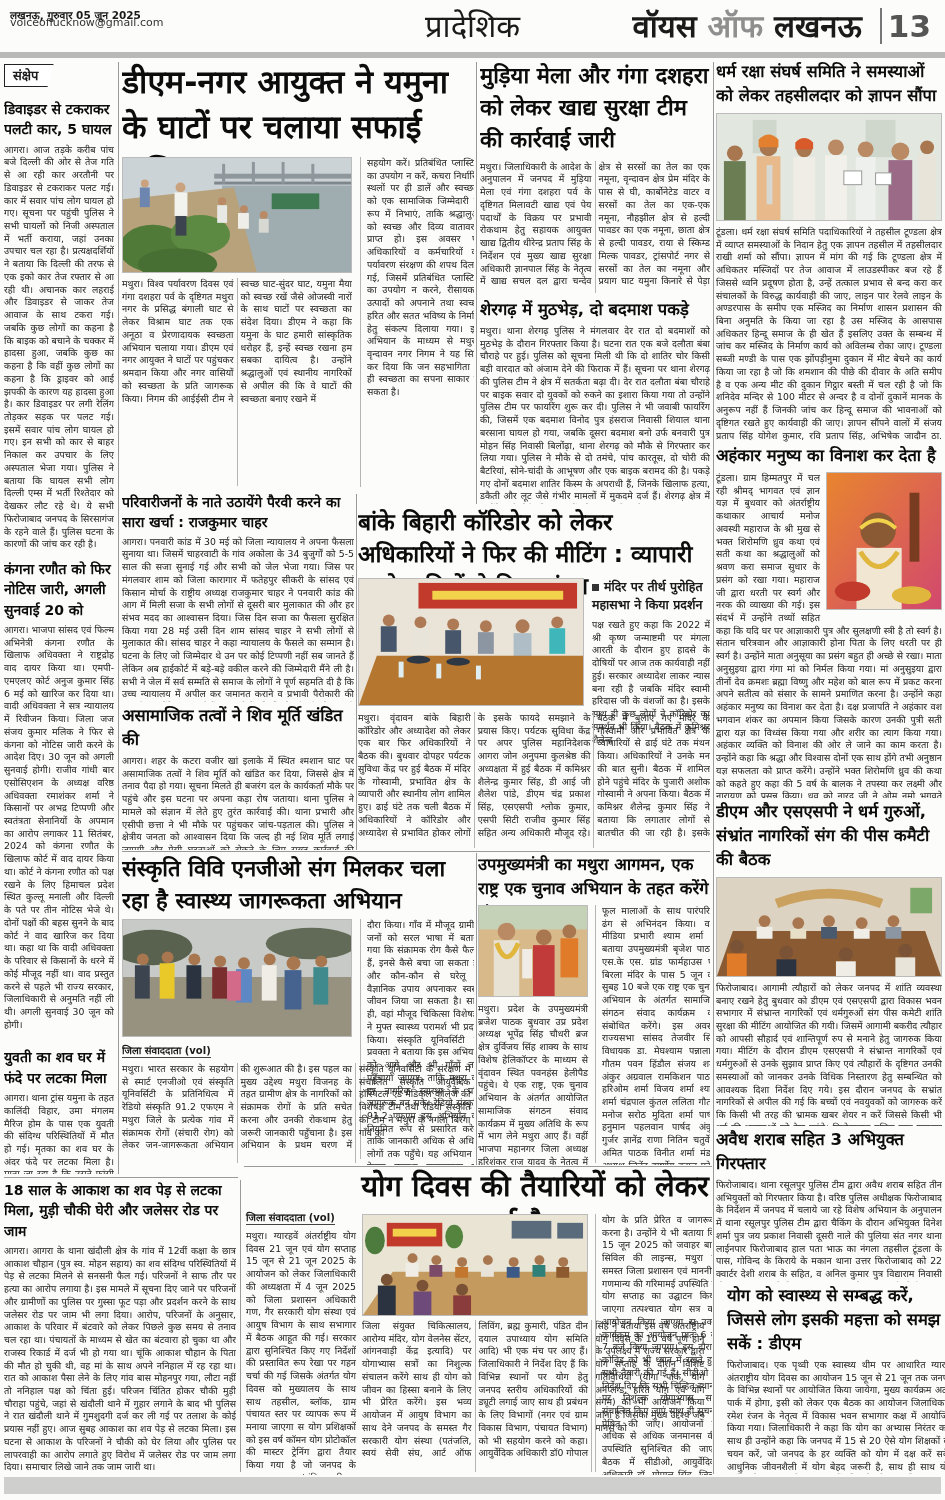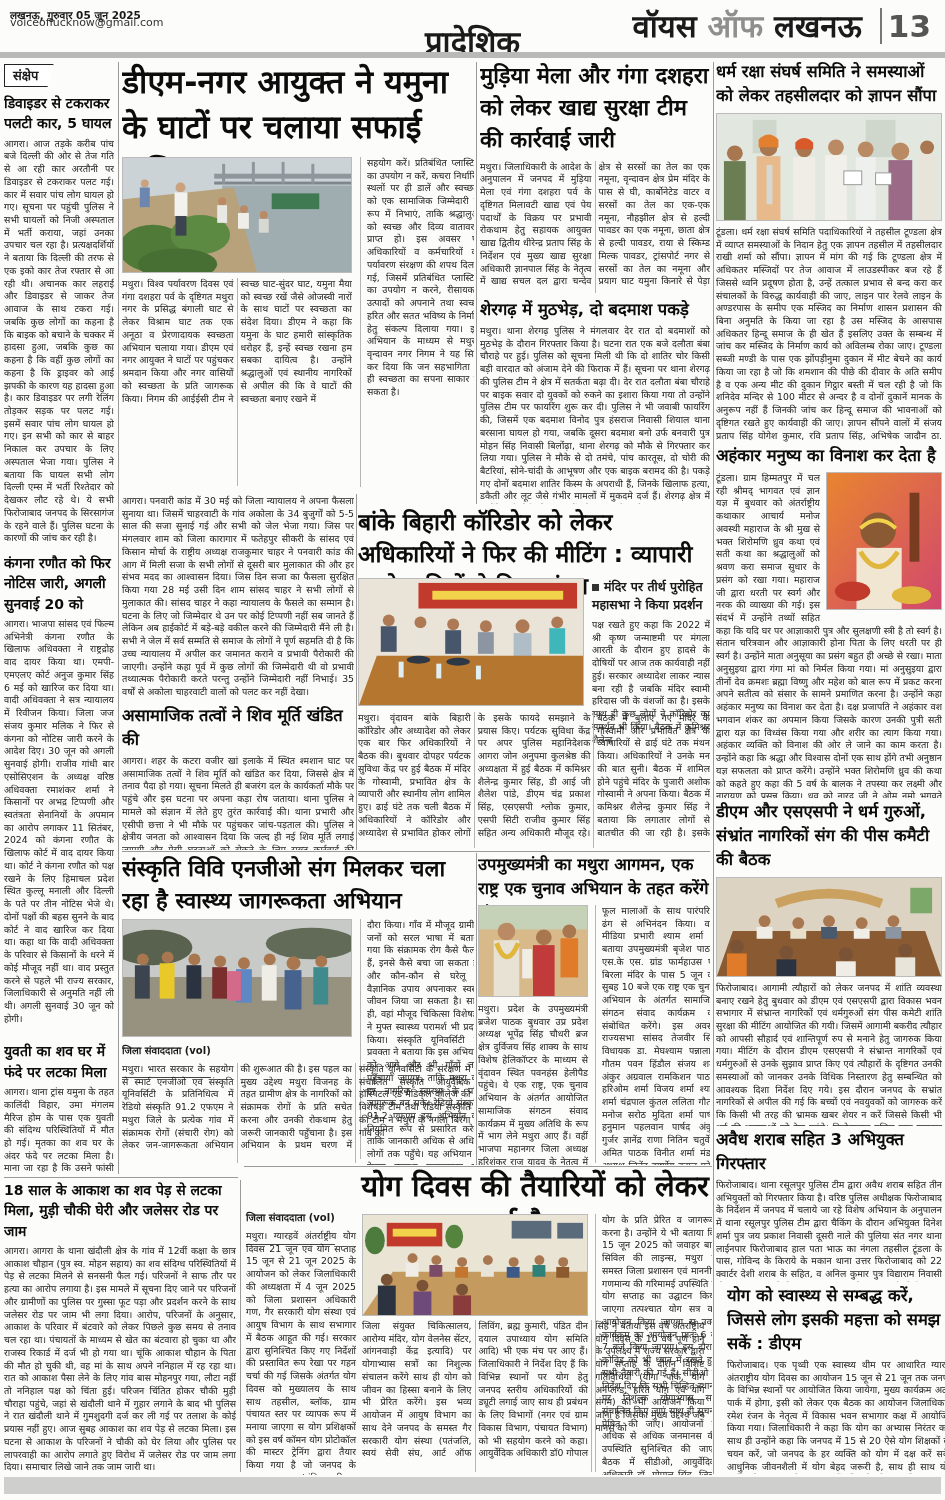--- a/index.html
+++ b/index.html
@@ -8,31 +8,31 @@
   .b{font-size:9.3px;line-height:1.37;text-align:justify;color:#1c1c1c;}
   .cols2{column-count:2;column-gap:7px;column-rule:1px solid #b5b5b5;}
   .cols3{column-count:3;column-gap:7px;column-rule:1px solid #b5b5b5;}
   .hd{font-weight:bold;color:#0c0c0c;letter-spacing:0;}
   .h-xl{font-size:32px;line-height:1.42;}
   .h-l{font-size:22px;line-height:1.45;}
   .h-lg{font-size:23px;line-height:1.4;}
   .h-yoga{font-size:29px;line-height:1.3;}
   .h-m{font-size:16.5px;line-height:1.45;}
   .h-s{font-size:14px;line-height:1.45;}
-  .byline{font-size:10px;font-weight:bold;border-bottom:1.5px solid #444;display:inline-block;padding-bottom:20px;}
+  .byline{font-size:10px;font-weight:bold;border-bottom:1.5px solid #444;display:inline-block;padding-bottom:0;}
   .vl{position:absolute;width:1px;background:#9a9a9a;}
   .hl{position:absolute;height:1px;background:#9a9a9a;}
   figure{margin:0;}
   .ph{background:#ddd;border:1px solid #bbb;box-sizing:border-box;}
   .ph svg{display:block;width:100%;height:100%;}
   
   #hdr{position:absolute;left:0;top:0;width:945px;height:52px;}
   #hdr .dt{position:absolute;left:10px;top:8px;font-size:10.5px;font-weight:bold;}
   #hdr .em{position:absolute;left:10px;top:16px;font-size:11px;color:#333;}
-  #hdr .sec{position:absolute;left:0;right:0;top:4px;text-align:center;font-size:31px;font-weight:bold;margin-top:16px;}
+  #hdr .sec{position:absolute;left:0;right:0;top:4px;text-align:center;font-size:31px;font-weight:normal;}
   #hdr .mast{position:absolute;right:14px;top:4px;font-size:31px;font-weight:bold;white-space:nowrap;}
   #hdr .mast .of{color:#8f8f8f;}
   #hdr .mast .pgno{color:#555;border-left:2px solid #777;margin-left:18px;padding-left:6px;}
   #grayrule{position:absolute;left:0;top:52px;width:945px;height:6px;background:#b9b9b7;}
   #footstrip{position:absolute;left:4px;top:1477px;width:937px;height:17px;background:#cfcfcd;}
   .slab{border:1.5px solid #222;display:inline-block;padding:1px 14px 2px 8px;font-size:13px;font-weight:bold;clip-path:polygon(0 0,100% 0,88% 100%,0 100%);background:#fff;}
   .subhead{font-size:12.5px;font-weight:bold;line-height:1.4;}
   .bullet{display:inline-block;width:7px;height:7px;background:#333;margin-right:5px;}
 </style>
 </head>
@@ -47,21 +47,21 @@
     <div class="mast">
       <span>वॉयस</span>
       <span class="of">ऑफ</span>
       <span>लखनऊ</span><span class="pgno">13</span>
     </div>
   </div>
   <div id="grayrule"></div>
 
   <div class="art" style="left:4px;top:64px;width:110px;height:1110px;">
     <div class="slab">संक्षेप</div>
-    <div class="hd h-s" style="margin-top:6px;">डिवाइडर से टकराकर पलटी कार, 5 घायल</div>
+    <div class="hd h-s" style="margin-top:12px;">डिवाइडर से टकराकर पलटी कार, 5 घायल</div>
     <div class="b" style="margin-top:4px;">आगरा। आज तड़के करीब पांच बजे दिल्ली की ओर से तेज गति से आ रही कार अरतौनी पर डिवाइडर से टकराकर पलट गई। कार में सवार पांच लोग घायल हो गए। सूचना पर पहुंची पुलिस ने सभी घायलों को निजी अस्पताल में भर्ती कराया, जहां उनका उपचार चल रहा है। प्रत्यक्षदर्शियों ने बताया कि दिल्ली की तरफ से एक इको कार तेज रफ्तार से आ रही थी। अचानक कार लहराई और डिवाइडर से जाकर तेज आवाज के साथ टकरा गई। जबकि कुछ लोगों का कहना है कि बाइक को बचाने के चक्कर में हादसा हुआ, जबकि कुछ का कहना है कि वहीं कुछ लोगों का कहना है कि ड्राइवर को आई झपकी के कारण यह हादसा हुआ है। कार डिवाइडर पर लगी रेलिंग तोड़कर सड़क पर पलट गई। इसमें सवार पांच लोग घायल हो गए। इन सभी को कार से बाहर निकाल कर उपचार के लिए अस्पताल भेजा गया। पुलिस ने बताया कि घायल सभी लोग दिल्ली एम्स में भर्ती रिश्तेदार को देखकर लौट रहे थे। ये सभी फिरोजाबाद जनपद के सिरसागंज के रहने वाले हैं। पुलिस घटना के कारणों की जांच कर रही है।</div>
     <div class="hd h-s" style="margin-top:8px;">कंगना रणौत को फिर नोटिस जारी, अगली सुनवाई 20 को</div>
     <div class="b" style="margin-top:4px;">आगरा। भाजपा सांसद एवं फिल्म अभिनेत्री कंगना रणौत के खिलाफ अधिवक्ता ने राष्ट्रद्रोह वाद दायर किया था। एमपी-एमएलए कोर्ट अनुज कुमार सिंह 6 मई को खारिज कर दिया था। वादी अधिवक्ता ने सत्र न्यायालय में रिवीजन किया। जिला जज संजय कुमार मलिक ने फिर से कंगना को नोटिस जारी करने के आदेश दिए। 30 जून को अगली सुनवाई होगी। राजीव गांधी बार एसोसिएशन के अध्यक्ष वरिष्ठ अधिवक्ता रमाशंकर शर्मा ने किसानों पर अभद्र टिप्पणी और स्वतंत्रता सेनानियों के अपमान का आरोप लगाकर 11 सितंबर, 2024 को कंगना रणौत के खिलाफ कोर्ट में वाद दायर किया था। कोर्ट ने कंगना रणौत को पक्ष रखने के लिए हिमाचल प्रदेश स्थित कुल्लू मनाली और दिल्ली के पते पर तीन नोटिस भेजे थे। दोनों पक्षों की बहस सुनने के बाद कोर्ट ने वाद खारिज कर दिया था। कहा था कि वादी अधिवक्ता के परिवार से किसानों के धरने में कोई मौजूद नहीं था। वाद प्रस्तुत करने से पहले भी राज्य सरकार, जिलाधिकारी से अनुमति नहीं ली थी। अगली सुनवाई 30 जून को होगी।</div>
     <div class="hd h-s" style="margin-top:16px;">युवती का शव घर में फंदे पर लटका मिला</div>
     <div class="b" style="margin-top:4px;">आगरा। थाना ट्रांस यमुना के तहत कालिंदी विहार, उमा मंगलम मैरिज होम के पास एक युवती की संदिग्ध परिस्थितियों में मौत हो गई। मृतका का शव घर के अंदर फंदे पर लटका मिला है। माना जा रहा है कि उसने फांसी लगाकर आत्महत्या की है। युवती की अचानक हुई मौत से परिवार में कोहराम मच गया। घर वालों का रो-रोकर बुरा हाल है। सूचना मिलते ही थाना पुलिस मौके पर पहुंची और शव को अपने कब्जे में लेकर पोस्टमार्टम के लिए भेज दिया। पुलिस ने बताया कि घटना के सही कारणों का पता लगाने के लिए जांच जारी है। पुलिस हर एंगल से मामले की छानबीन कर रही है। युवती के सुसाइड की सूचना मिलने पर उसके घर के पास आसपास के लोग भी एकत्रित थे। मौके पर पहुंची पुलिस ने पाया कि युवती का शव कमरे के अंदर पंखे पर डाले गये फंदे से झूल रहा है। पंखे का एक ब्लेड टेढ़ा हो चुका था और खिंचाव के बाद युवती के दोनों पैर जमीन पर आ टिके थे।</div>
   </div>
 
   <div class="art" style="left:122px;top:60px;width:352px;height:430px;">
     <div class="hd h-xl">डीएम-नगर आयुक्त ने यमुना के घाटों पर चलाया सफाई अभियान</div>
     <figure class="ph" style="position:absolute;left:0;top:97px;width:230px;height:116px;">
@@ -90,20 +90,21 @@
           <rect x="116" y="56" width="11" height="16" fill="#f0eee8"></rect>
         <circle cx="142" cy="58" r="4" fill="#b98a64"></circle>
           <rect x="137" y="62" width="10" height="14" fill="#d8d8d2"></rect>
       </svg>
     </figure>
     <div class="b" style="position:absolute;left:238px;top:97px;width:114px;height:330px;border-left:1px solid #b5b5b5;padding-left:6px;">सहयोग करें। प्रतिबंधित प्लास्टिक का उपयोग न करें, कचरा निर्धारित स्थलों पर ही डालें और स्वच्छता को एक सामाजिक जिम्मेदारी के रूप में निभाएं, ताकि श्रद्धालुओं को स्वच्छ और दिव्य वातावरण प्राप्त हो। इस अवसर पर अधिकारियों व कर्मचारियों को पर्यावरण संरक्षण की शपथ दिलाई गई, जिसमें प्रतिबंधित प्लास्टिक का उपयोग न करने, रीसायकल उत्पादों को अपनाने तथा स्वच्छ, हरित और सतत भविष्य के निर्माण हेतु संकल्प दिलाया गया। इस अभियान के माध्यम से मथुरा-वृन्दावन नगर निगम ने यह सिद्ध कर दिया कि जन सहभागिता से ही स्वच्छता का सपना साकार हो सकता है।</div>
     <div class="b cols2" style="position:absolute;left:0;top:218px;width:230px;height:208px;">मथुरा। विश्व पर्यावरण दिवस एवं गंगा दशहरा पर्व के दृष्टिगत मथुरा नगर के प्रसिद्ध बंगाली घाट से लेकर विश्राम घाट तक एक अनूठा व प्रेरणादायक स्वच्छता अभियान चलाया गया। डीएम एवं नगर आयुक्त ने घाटों पर पहुंचकर श्रमदान किया और नगर वासियों को स्वच्छता के प्रति जागरूक किया। निगम की आईईसी टीम ने स्वच्छ घाट-सुंदर घाट, यमुना मैया को स्वच्छ रखें जैसे ओजस्वी नारों के साथ घाटों पर स्वच्छता का संदेश दिया। डीएम ने कहा कि यमुना के घाट हमारी सांस्कृतिक धरोहर हैं, इन्हें स्वच्छ रखना हम सबका दायित्व है। उन्होंने श्रद्धालुओं एवं स्थानीय नागरिकों से अपील की कि वे घाटों की स्वच्छता बनाए रखने में</div>
   </div>
 
   <div class="art" style="left:122px;top:492px;width:232px;height:210px;">
+    <div class="hd h-s">परिवारीजनों के नाते उठायेंगे पैरवी करने का सारा खर्चा : राजकुमार चाहर</div>
     <div class="b" style="margin-top:3px;">आगरा। पनवारी कांड में 30 मई को जिला न्यायालय ने अपना फैसला सुनाया था। जिसमें चाहरवाटी के गांव अकोला के 34 बुजुर्गों को 5-5 साल की सजा सुनाई गई और सभी को जेल भेजा गया। जिस पर मंगलवार शाम को जिला कारागार में फतेहपुर सीकरी के सांसद एवं किसान मोर्चा के राष्ट्रीय अध्यक्ष राजकुमार चाहर ने पनवारी कांड की आग में मिली सजा के सभी लोगों से दूसरी बार मुलाकात की और हर संभव मदद का आश्वासन दिया। जिस दिन सजा का फैसला सुरक्षित किया गया 28 मई उसी दिन शाम सांसद चाहर ने सभी लोगों से मुलाकात की। सांसद चाहर ने कहा न्यायालय के फैसले का सम्मान है। घटना के लिए जो जिम्मेदार थे उन पर कोई टिप्पणी नहीं सब जानते हैं लेकिन अब हाईकोर्ट में बड़े-बड़े वकील करने की जिम्मेदारी मैंने ली है। सभी ने जेल में सर्व सम्मति से समाज के लोगों ने पूर्ण सहमति दी है कि उच्च न्यायालय में अपील कर जमानत कराने व प्रभावी पैरोकारी की जाएगी। उन्होंने कहा पूर्व में कुछ लोगों की जिम्मेदारी थी वो प्रभावी तथ्यात्मक पैरोकारी करते परन्तु उन्होंने जिम्मेदारी नहीं निभाई। 35 वर्षों से अकोला चाहरवाटी वालों को पलट कर नहीं देखा।</div>
   </div>
 
   <div class="art" style="left:122px;top:704px;width:232px;height:146px;">
     <div class="hd h-m">असामाजिक तत्वों ने शिव मूर्ति खंडित की</div>
     <div class="b" style="margin-top:3px;">आगरा। शहर के कटरा वजीर खां इलाके में स्थित श्मशान घाट पर असामाजिक तत्वों ने शिव मूर्ति को खंडित कर दिया, जिससे क्षेत्र में तनाव पैदा हो गया। सूचना मिलते ही बजरंग दल के कार्यकर्ता मौके पर पहुंचे और इस घटना पर अपना कड़ा रोष जताया। थाना पुलिस ने मामले को संज्ञान में लेते हुए तुरंत कार्रवाई की। थाना प्रभारी और एसीपी छत्ता ने भी मौके पर पहुंचकर जांच-पड़ताल की। पुलिस ने क्षेत्रीय जनता को आश्वासन दिया कि जल्द ही नई शिव मूर्ति लगाई जाएगी और ऐसी घटनाओं को रोकने के लिए सख्त कार्रवाई की जाएगी। इस घटना से इलाके में भारी नाराजगी है और लोगों ने सुरक्षा बढ़ाने की मांग की है। मूर्ति तोड़े जाने की सूचना मिलने के बाद क्षेत्र के लोग में आक्रोश को देखते हुए ही पुलिस ने नई मूर्ति लगवाने का आश्वासन देकर मामले को शांत कर दिया।</div>
   </div>
 
   <div class="art" style="left:480px;top:60px;width:230px;height:236px;">
     <div class="hd h-l">मुड़िया मेला और गंगा दशहरा को लेकर खाद्य सुरक्षा टीम की कार्रवाई जारी</div>

